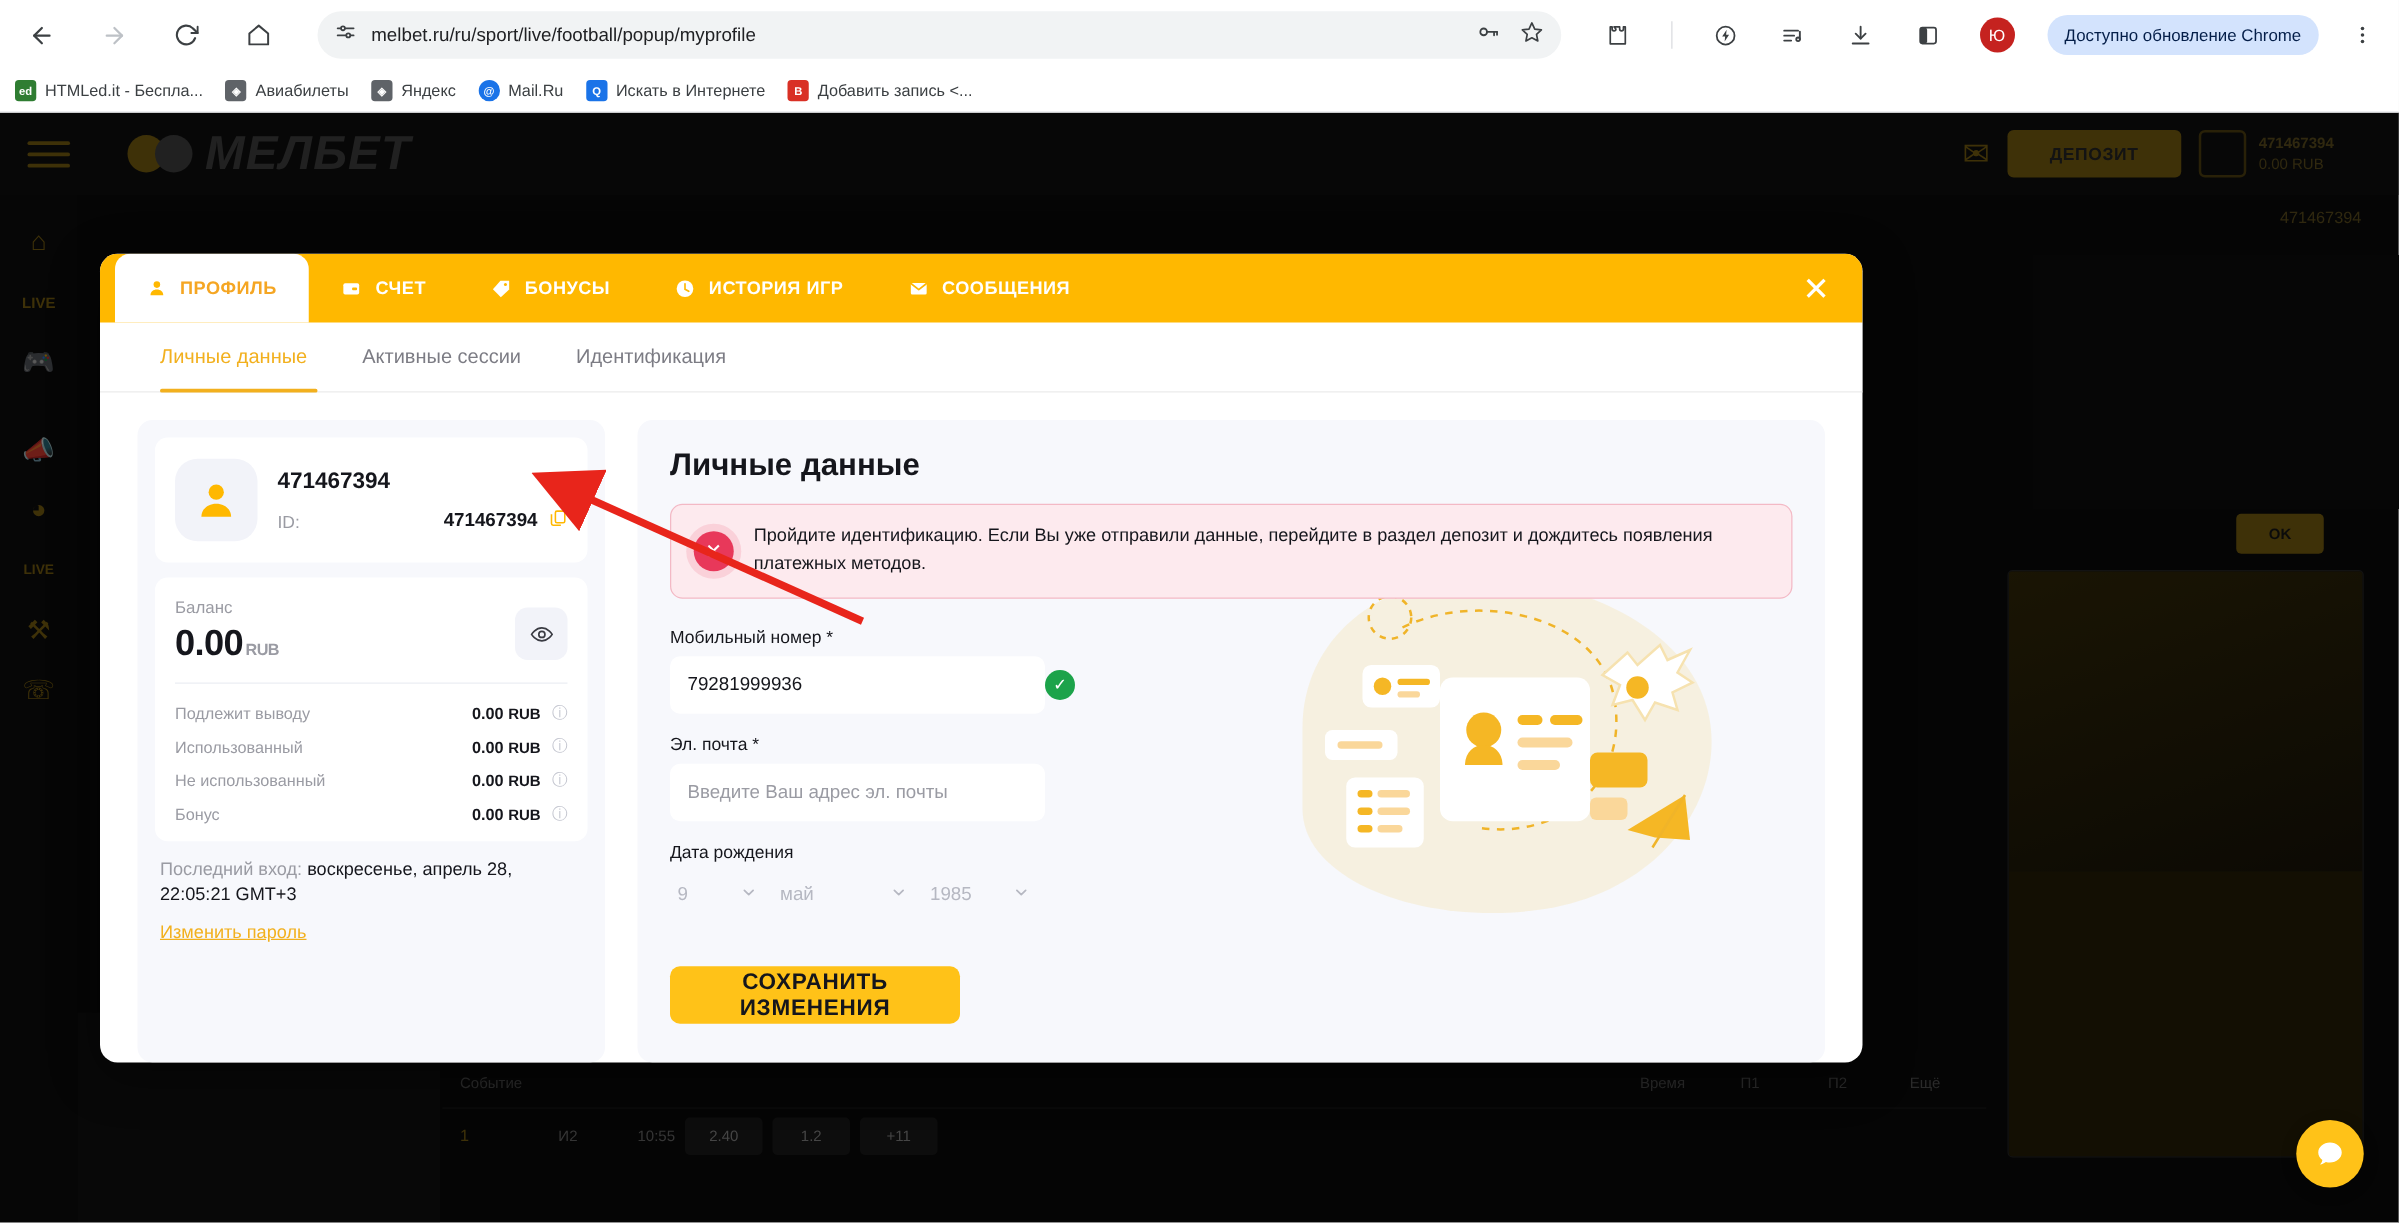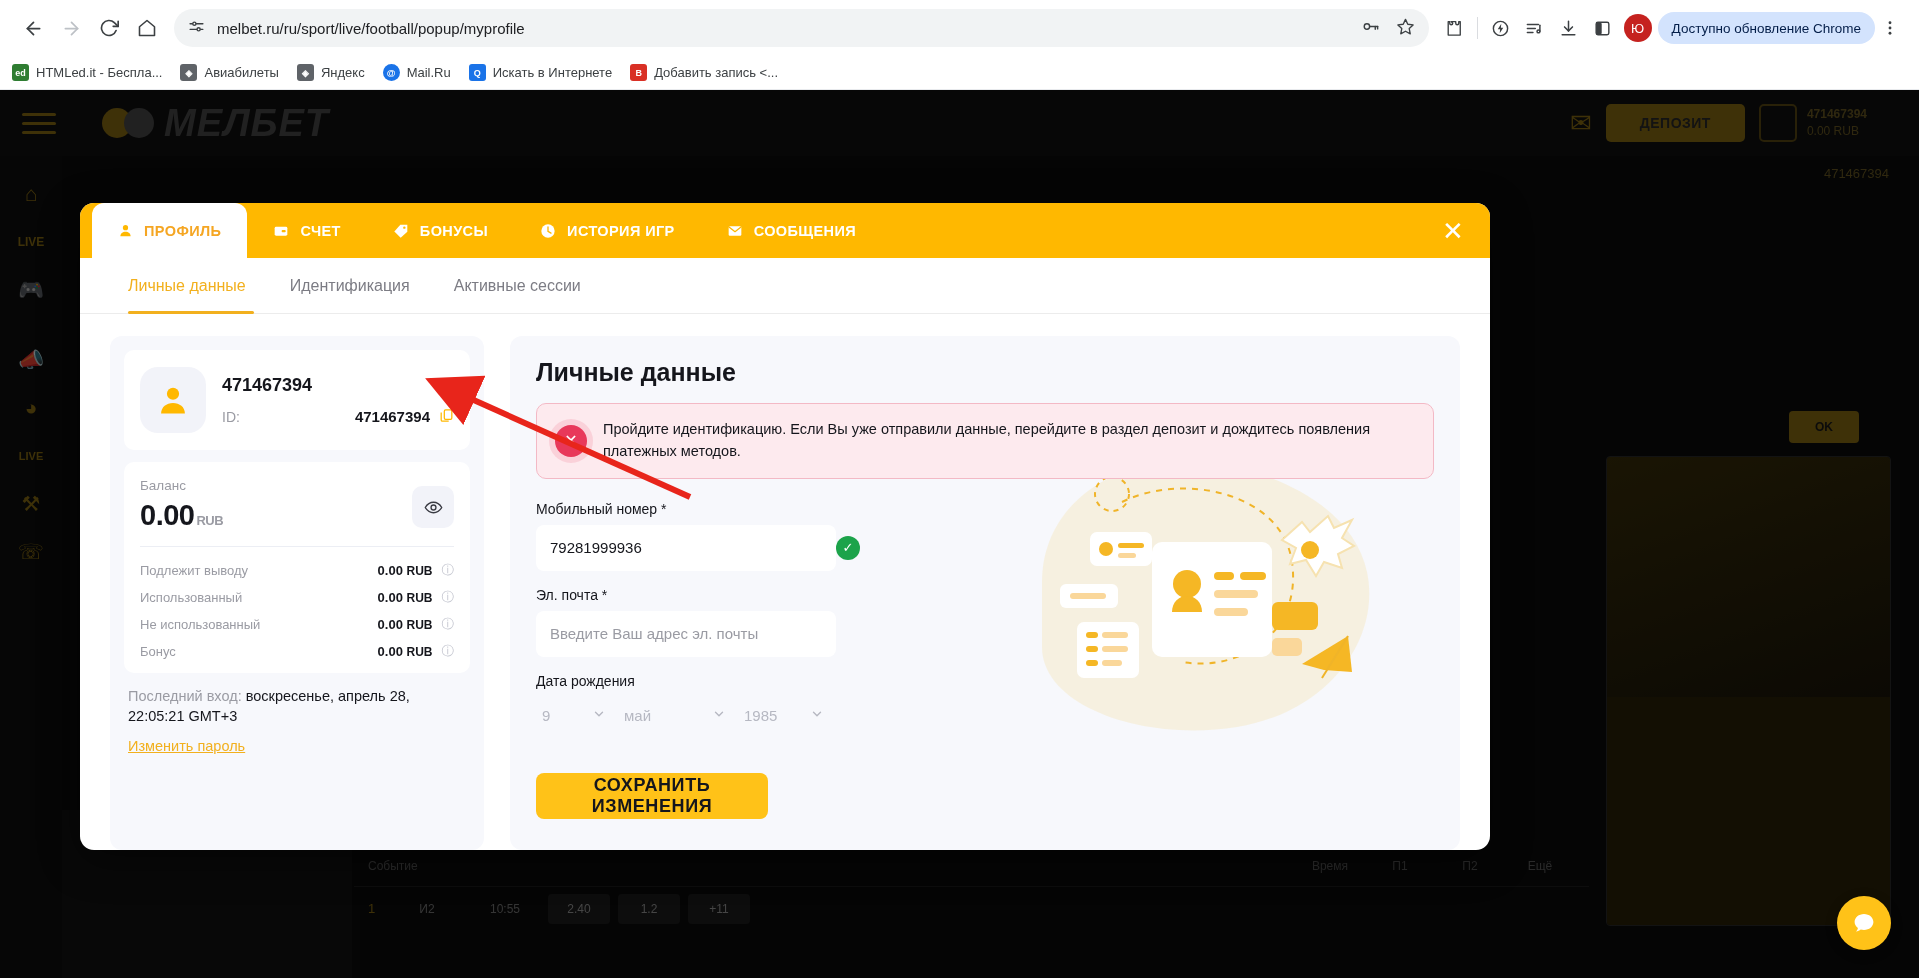--- a/index.html
+++ b/index.html
@@ -7,21 +7,21 @@
     width: 1919px; height: 978px;
     overflow: hidden;
     font-family: "Liberation Sans", sans-serif;
     background: #ffffff;
   }
 
   
   .browser { width: 1919px; height: 978px; position: relative; background:#fff; }
   .toolbar {
     height: 56px; background: #ffffff; display: flex; align-items: center;
-    padding: 0 14px; gap: 0; position: relative; z-index: 50;
+    padding: 0 14px; gap: 20px; position: relative; z-index: 50;
   }
   .nav-btn {
     width: 38px; height: 38px; border-radius: 50%;
     display: flex; align-items: center; justify-content: center;
     color: #3c4043; flex: none;
   }
   .nav-btn svg { display:block; }
   .nav-btn.disabled { color: #bdc1c6; }
   .omnibox {
     flex: 1; height: 38px; background: #f1f3f4; border-radius: 19px;
@@ -106,21 +106,21 @@
   .lp-ball { width: 22px; height:22px; border-radius:50%; background:#8a6d13; flex:none; }
   .lp-chev { margin-left:auto; font-size: 14px; }
 
   .events { position:absolute; left: 292px; top: 690px; right: 330px; bottom: 0; }
   .ev-head { display:flex; height: 40px; align-items:center; font-size: 12px; color:#5e5e5e; padding: 0 14px; }
   .ev-head .e-name { flex: 1; }
   .ev-head .e-col { width: 70px; text-align:center; }
   .ev-row { display:flex; height: 44px; align-items:center; font-size: 13px; color:#777; padding: 0 14px; gap: 8px; border-top:1px solid #1d1d1d;}
   .ev-num { color:#8a6d13; width: 16px; }
   .ev-name { flex: 1; }
-  .ev-col { width: 70px; text-align:center; font-size:12px; }
+  .ev-col { width: 70px; text-align:right; font-size:12px; }
   .ev-odd { width: 62px; height: 30px; background:#1e1e1e; border-radius:4px; display:flex; align-items:center; justify-content:center; font-size:12px; color:#999; }
 
   .scrim { position:absolute; inset:0; background: rgba(0,0,0,0.55); }
 
   
   .modal {
     position: absolute; left: 80px; top: 113px; width: 1410px; height: 647px;
     background: #ffffff; border-radius: 14px; box-shadow: 0 10px 40px rgba(0,0,0,.45);
     overflow: hidden;
   }
@@ -505,24 +505,24 @@
           <span>СООБЩЕНИЯ</span>
         </div>
         <div class="modal-close">✕</div>
       </div>
 
       <div class="subtabs">
         <div class="stab active">
           <span>Личные данные</span>
         </div>
         <div class="stab">
+          <span>Активные сессии</span>
+        </div>
+        <div class="stab">
           <span>Идентификация</span>
-        </div>
-        <div class="stab">
-          <span>Активные сессии</span>
         </div>
       </div>
 
       <div class="modal-body">
 
         <div class="lcard">
 
           <div class="id-card">
             <div class="avatar-sq">
               <svg width="34" height="34" viewBox="0 0 24 24" fill="#FFB800">

